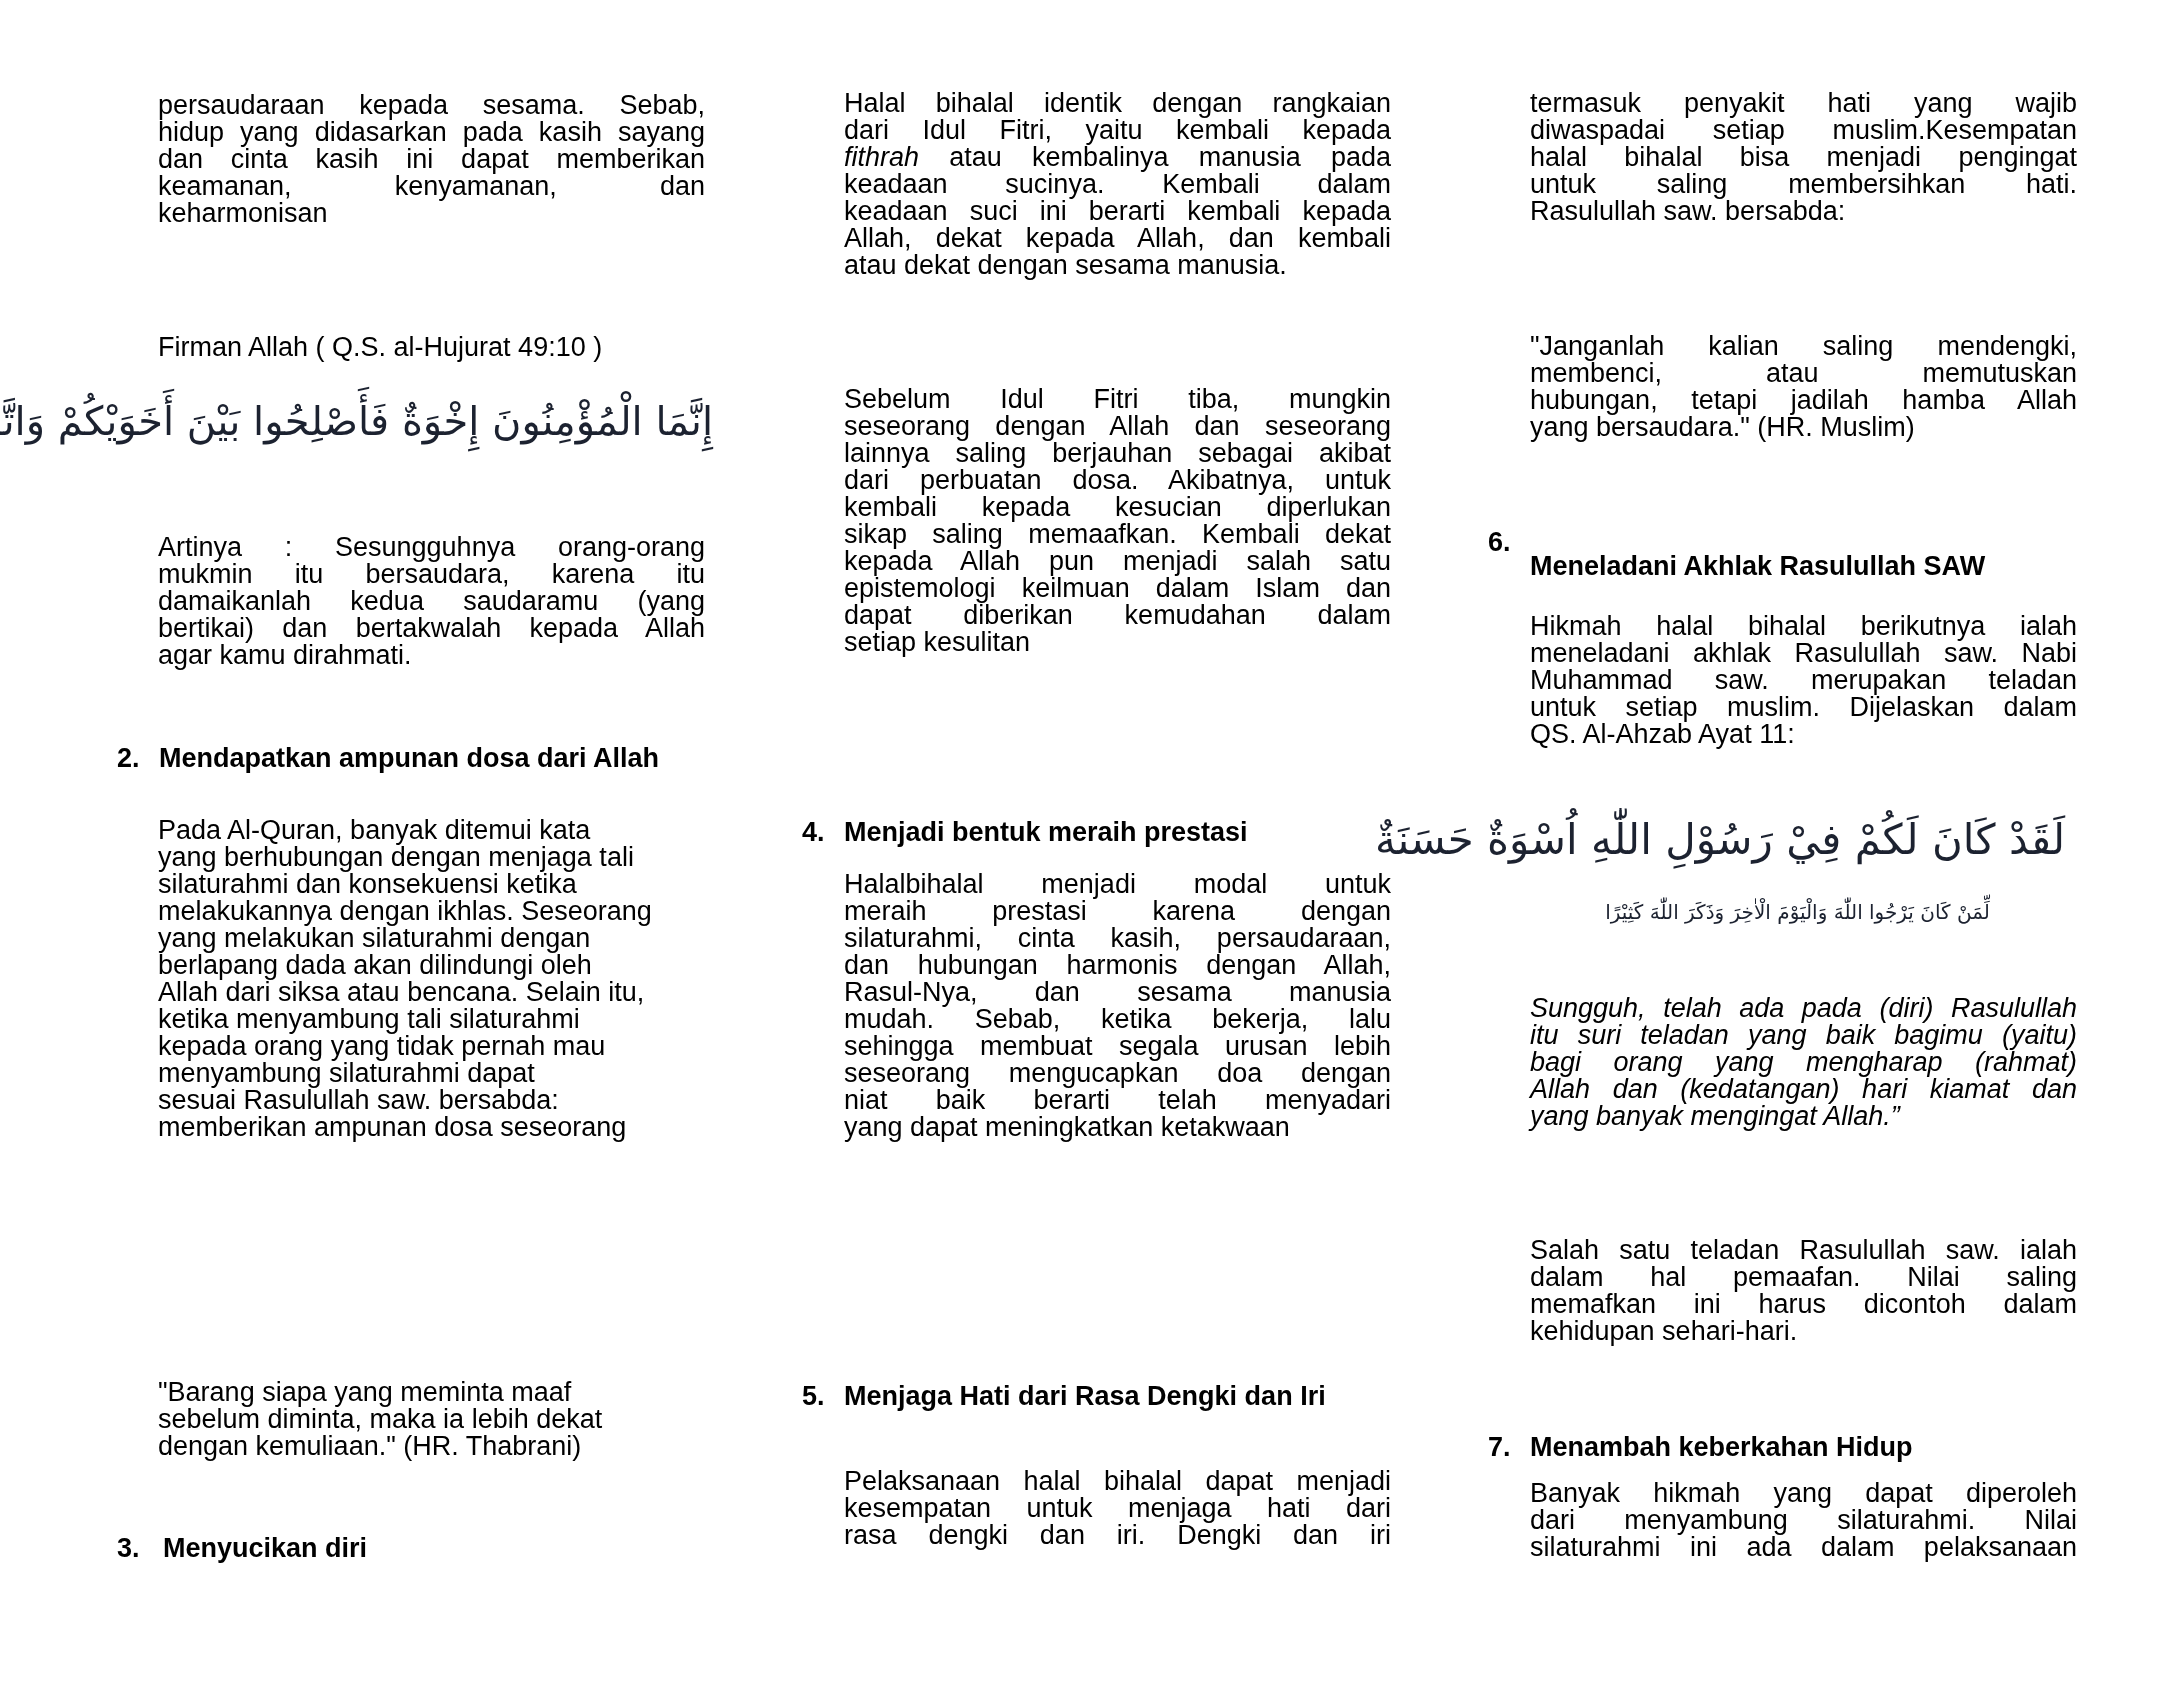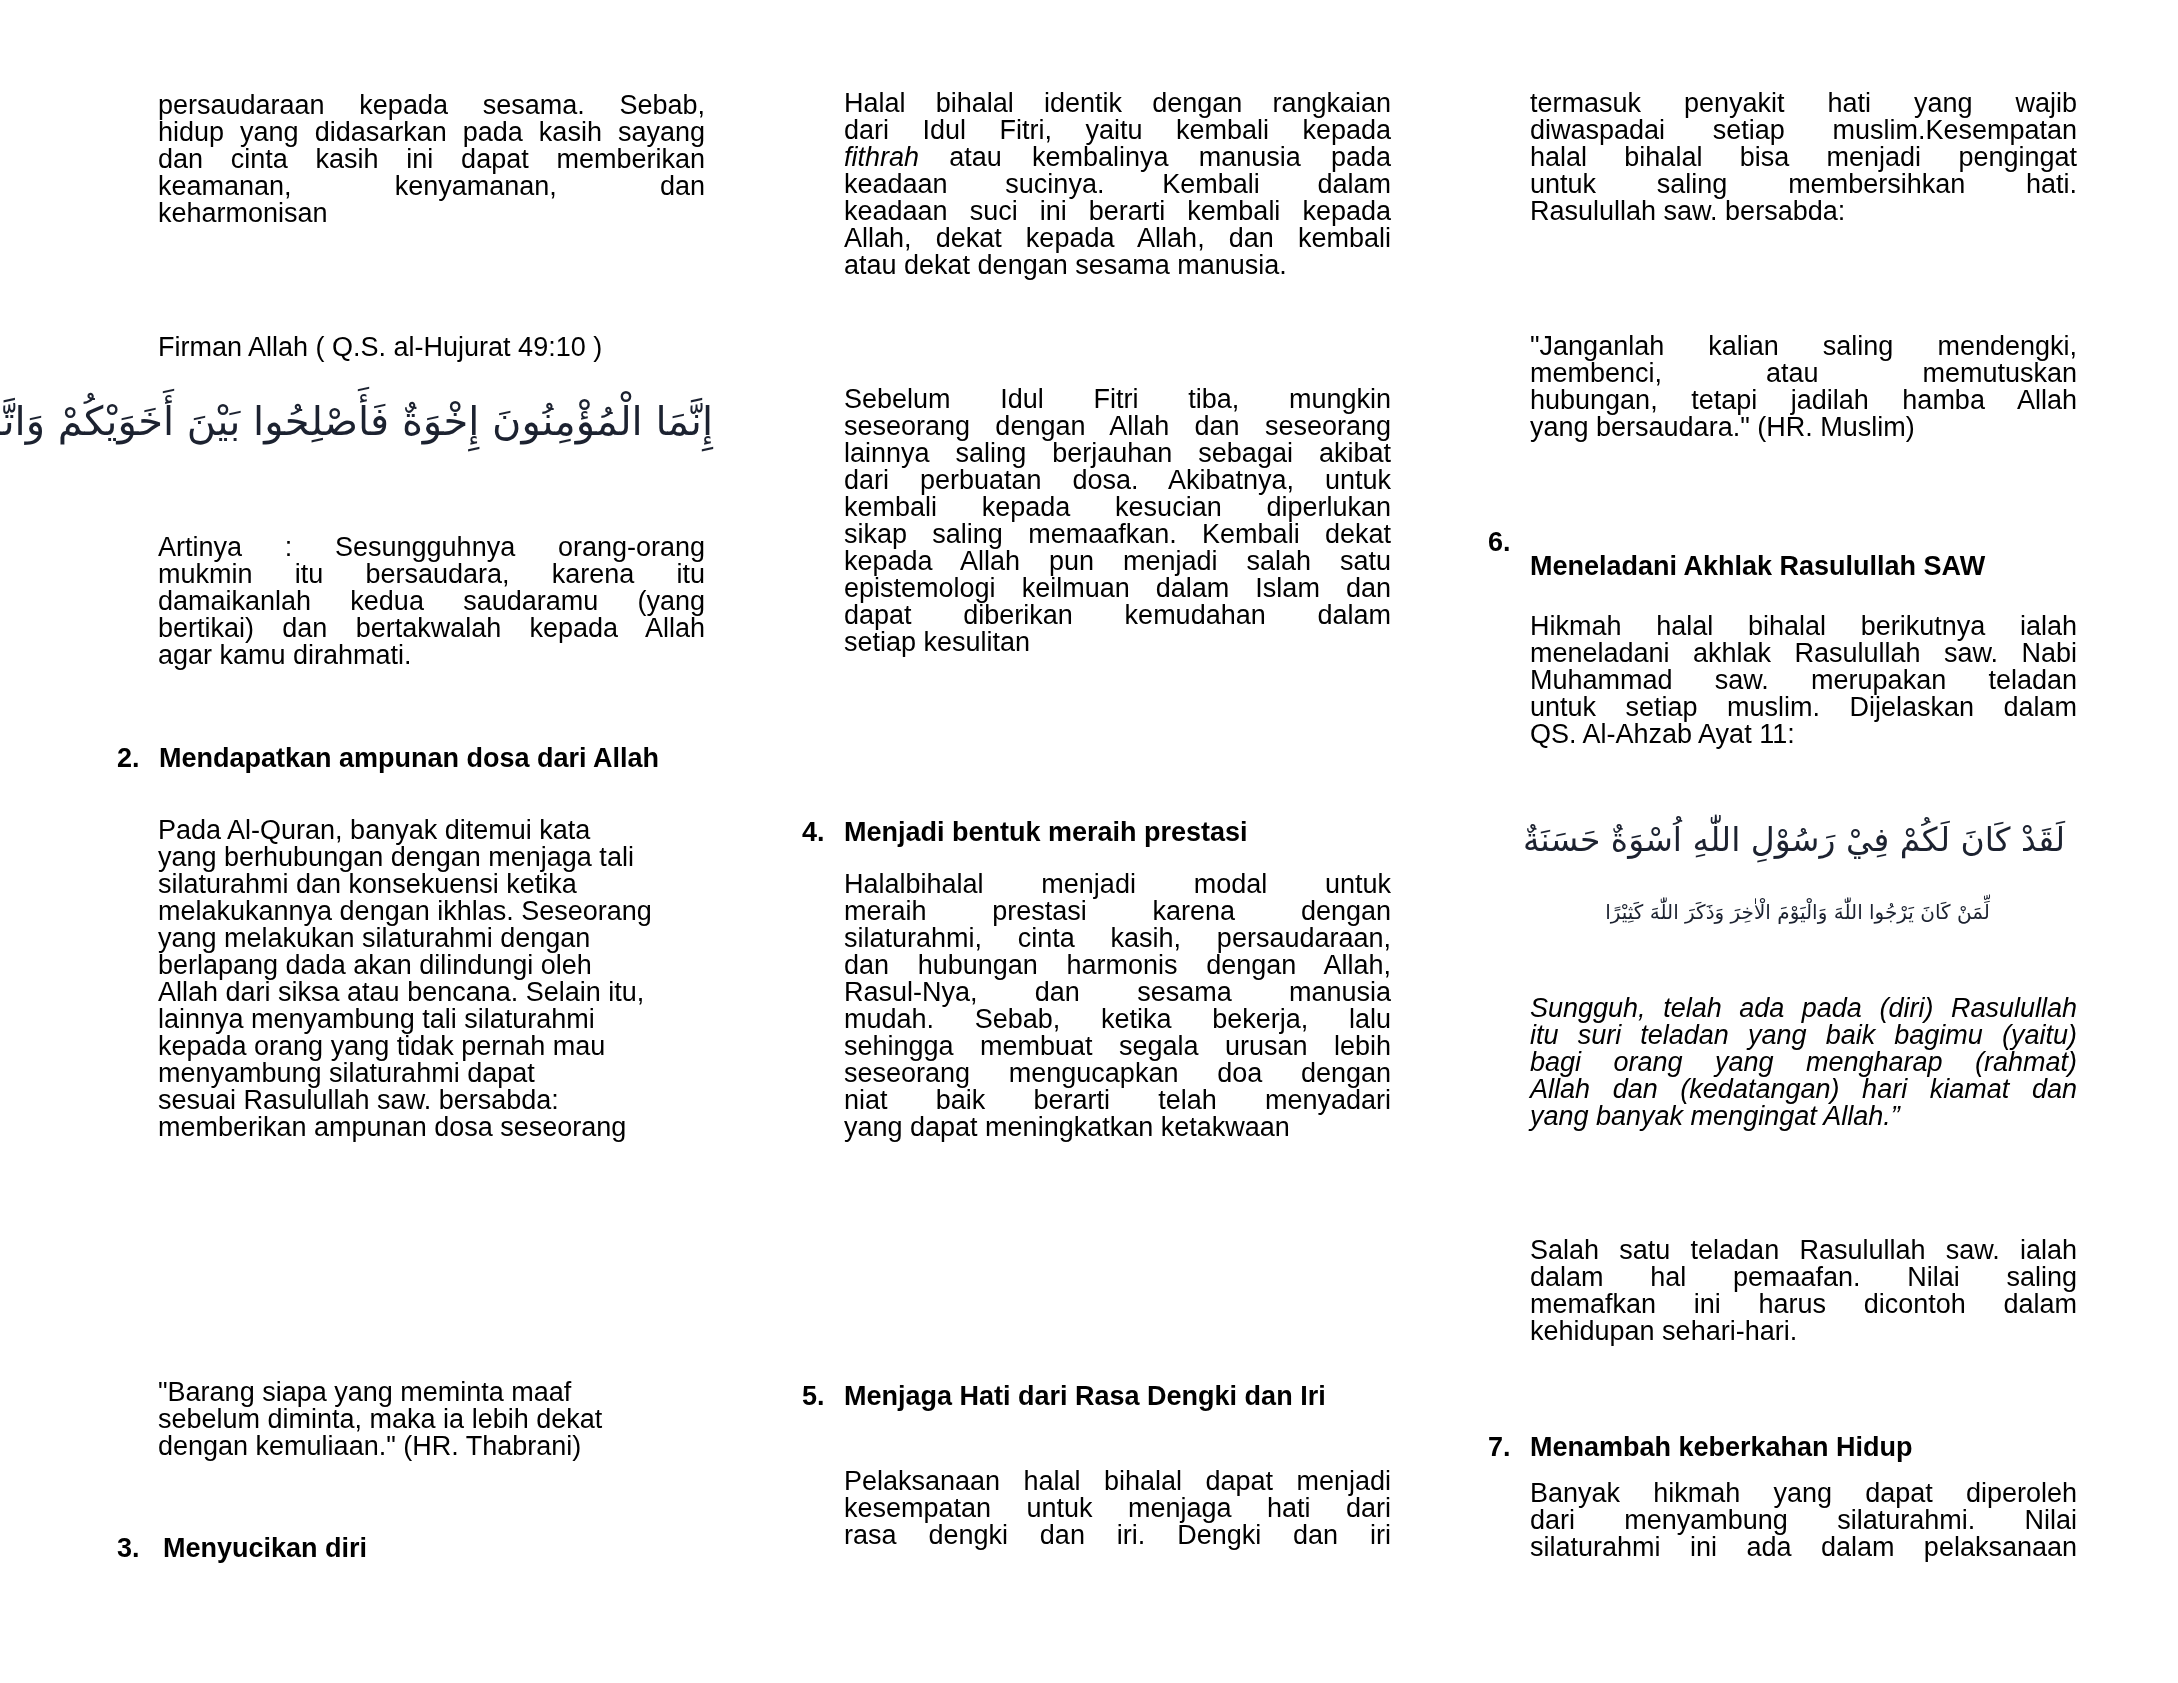--- a/index.html
+++ b/index.html
@@ -52,21 +52,21 @@
   <span class="txt" style="left:42px;">Mendapatkan ampunan dosa dari Allah</span>
 </div>
 <div class="blk c1 rag" style="top:808px; line-height:44px;">
     <span class="ln">Pada Al-Quran, banyak ditemui kata</span>
     <span class="ln">yang berhubungan dengan menjaga tali</span>
     <span class="ln">silaturahmi dan konsekuensi ketika</span>
     <span class="ln">melakukannya dengan ikhlas. Seseorang</span>
     <span class="ln">yang melakukan silaturahmi dengan</span>
     <span class="ln">berlapang dada akan dilindungi oleh</span>
     <span class="ln">Allah dari siksa atau bencana. Selain itu,</span>
-    <span class="ln">lainnya menyambung tali silaturahmi</span>
+    <span class="ln">ketika menyambung tali silaturahmi</span>
     <span class="ln">kepada orang yang tidak pernah mau</span>
     <span class="ln">menyambung silaturahmi dapat</span>
     <span class="ln">sesuai Rasulullah saw. bersabda:</span>
     <span class="ln">memberikan ampunan dosa seseorang</span>
   </div>
 <div class="blk c1 rag" style="top:1372px; line-height:41px;">
     <span class="ln">"Barang siapa yang meminta maaf</span>
     <span class="ln">sebelum diminta, maka ia lebih dekat</span>
     <span class="ln">dengan kemuliaan." (HR. Thabrani)</span>
   </div>
@@ -143,21 +143,21 @@
   <span class="num">6.</span>
   <span class="txt" style="left:42px;margin-top:24px;">Meneladani Akhlak Rasulullah SAW</span>
 </div>
 <div class="blk c3 just" style="top:606px; line-height:41px;">
     <span class="ln">Hikmah halal bihalal berikutnya ialah</span>
     <span class="ln">meneladani akhlak Rasulullah saw. Nabi</span>
     <span class="ln">Muhammad saw. merupakan teladan</span>
     <span class="ln">untuk setiap muslim.  Dijelaskan dalam</span>
     <span class="ln last">QS. Al-Ahzab Ayat 11:</span>
   </div>
-<div class="arabic" style="left:1530px; width:535px; top:810px; font-size:33px; line-height:59px;">لَقَدْ كَانَ لَكُمْ فِيْ رَسُوْلِ اللّٰهِ اُسْوَةٌ حَسَنَةٌ</div>
+<div class="arabic" style="left:1530px; width:535px; top:810px; font-size:42px; line-height:59px;">لَقَدْ كَانَ لَكُمْ فِيْ رَسُوْلِ اللّٰهِ اُسْوَةٌ حَسَنَةٌ</div>
 <div class="arabic" style="left:1530px; width:535px; top:883px; font-size:20px; line-height:59px;">لِّمَنْ كَانَ يَرْجُوا اللّٰهَ وَالْيَوْمَ الْاٰخِرَ وَذَكَرَ اللّٰهَ كَثِيْرًا</div>
 <div class="blk c3 just it" style="top:988px; line-height:41px;">
     <span class="ln">Sungguh, telah ada pada (diri) Rasulullah</span>
     <span class="ln">itu suri teladan yang baik bagimu (yaitu)</span>
     <span class="ln">bagi orang yang mengharap (rahmat)</span>
     <span class="ln">Allah dan (kedatangan) hari kiamat dan</span>
     <span class="ln last">yang banyak mengingat Allah.”</span>
   </div>
 <div class="blk c3 just" style="top:1230px; line-height:41px;">
     <span class="ln">Salah satu teladan Rasulullah saw. ialah</span>

